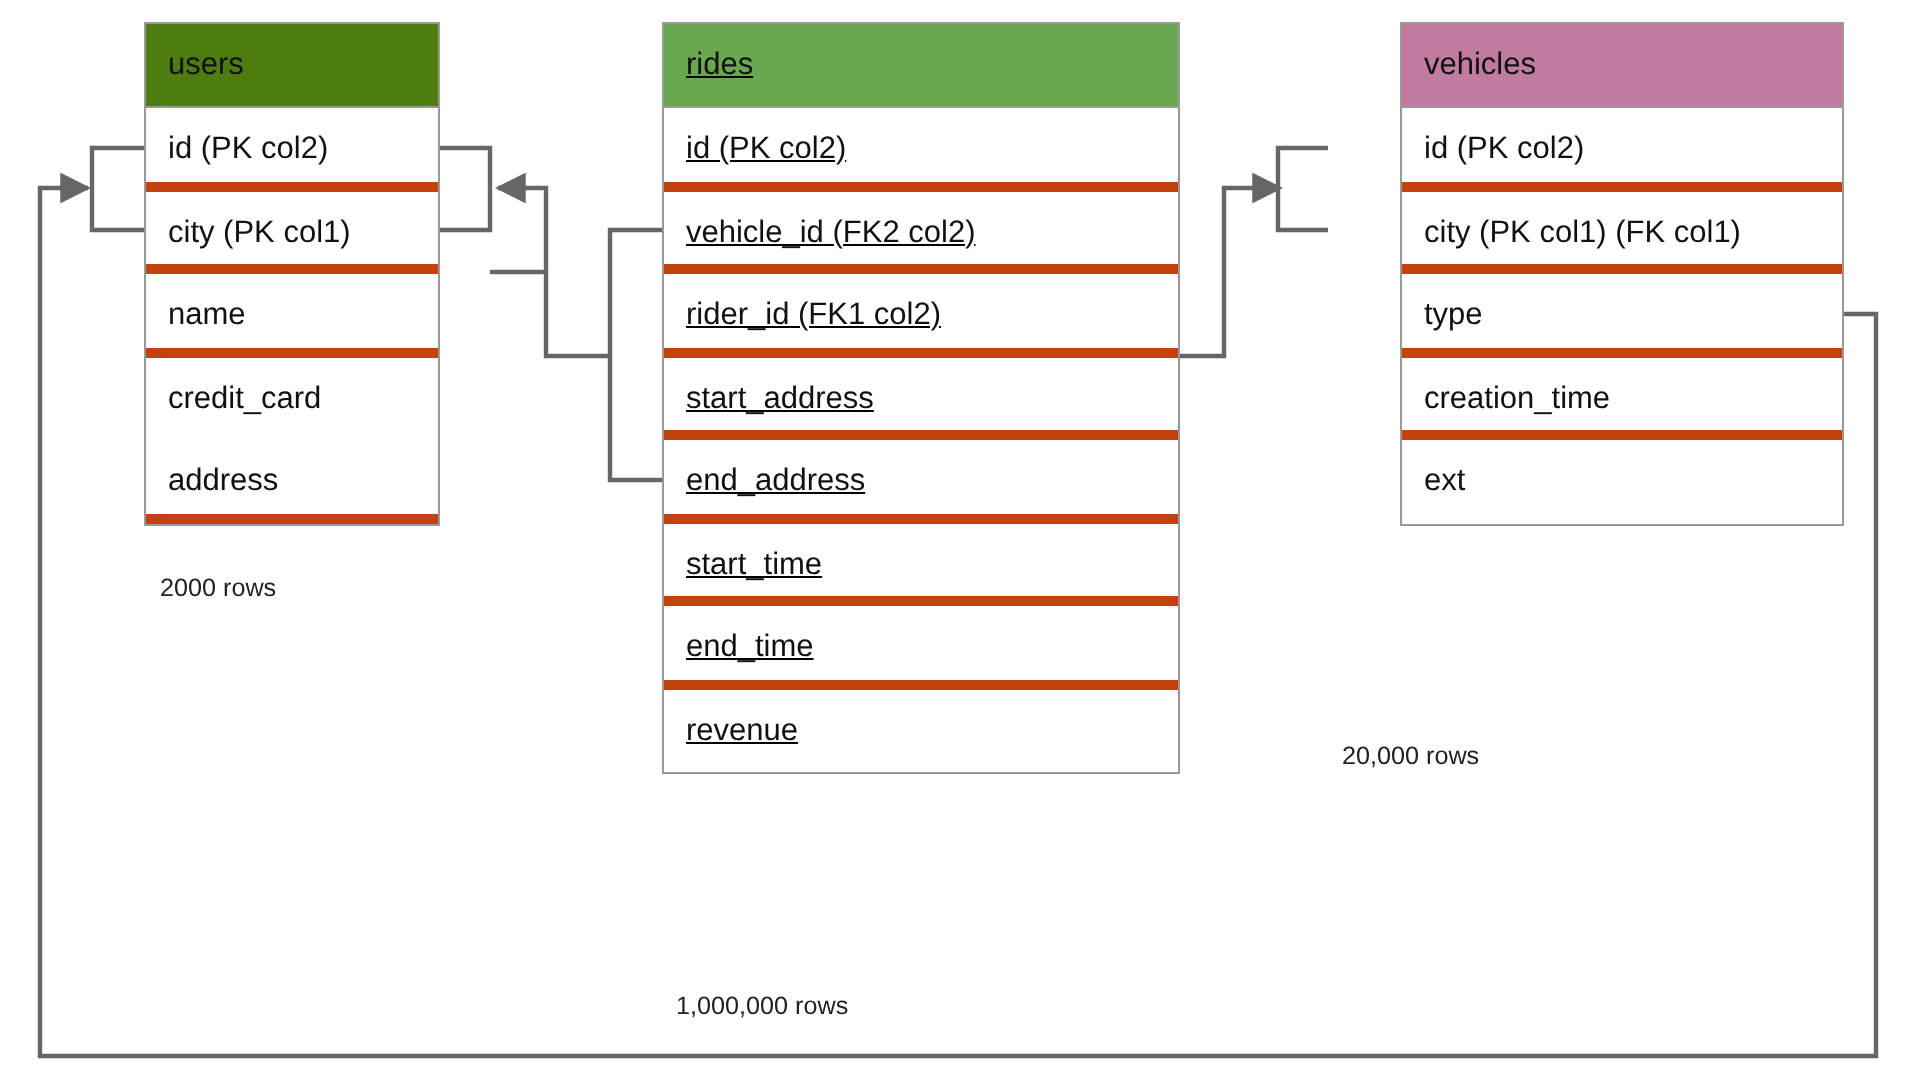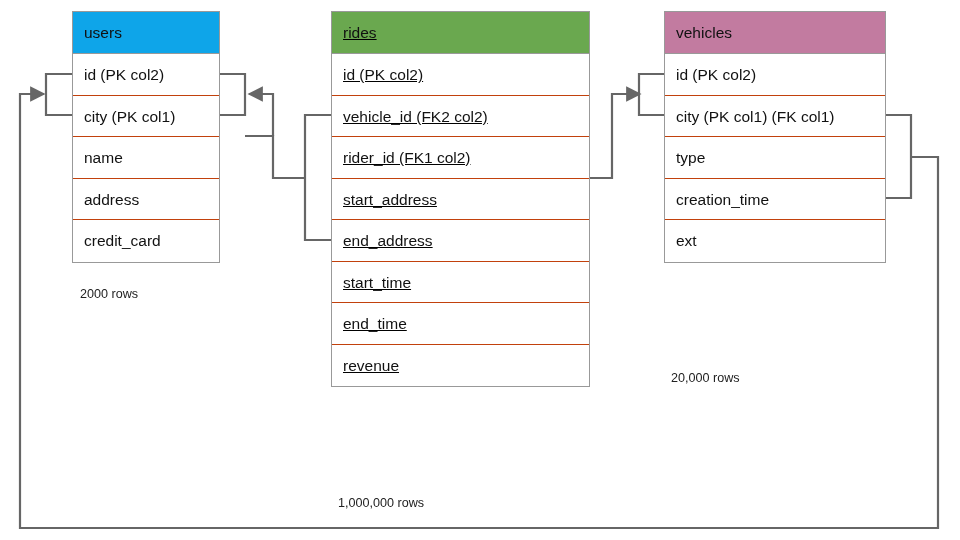--- a/index.html
+++ b/index.html
@@ -40,37 +40,37 @@
     white-space: nowrap;
     overflow: hidden;
   }
   .field-row {
     box-sizing: border-box;
     height: 41.5px;
     line-height: 41.5px;
     padding: 0 0 0 11px;
     font-size: 15.5px;
     color: #111111;
-    border-bottom: 1px solid #c2410c;
+    border-bottom: 5px solid #c2410c;
     white-space: nowrap;
     overflow: hidden;
   }
   .field-row.last {
     border-bottom: none;
   }
   .row-count {
     position: absolute;
     font-size: 12.6px;
     color: #222222;
     white-space: nowrap;
     margin-top: 16px;
   }
   #users-entity  { left: 72px;  top: 11px; width: 148px; }
   #rides-entity  { left: 331px; top: 11px; width: 259px; text-decoration: underline; }
-  #vehicles-entity { left: 664px; top: 11px; width: 222px; }
+  #vehicles-entity { left: 700px; top: 11px; width: 222px; }
   #users-rowcount    { left: 80px;  top: 271px; }
   #rides-rowcount    { left: 338px; top: 480px; }
   #vehicles-rowcount { left: 671px; top: 355px; }
 </style>
 </head>
 <body>
 
 <div id="canvas">
 
   <svg class="connectors" viewBox="0 0 960 540" width="960" height="540">
@@ -104,26 +104,26 @@
 
       <path d="M 886 115 L 911 115 L 911 198 L 886 198"></path>
 
       <path d="M 911 157 L 938 157 L 938 528 L 20 528 L 20 94 L 44 94" marker-end="url(#arrow)"></path>
 
       <path d="M 72 74 L 46 74 L 46 115 L 72 115"></path>
     </g>
   </svg>
 
   <div class="entity" id="users-entity">
-    <div class="entity-header" style="background:#0ea5e9">users</div>
+    <div class="entity-header" style="background:#4d7c0f">users</div>
     <div class="field-row">id (PK col2)</div>
     <div class="field-row">city (PK col1)</div>
     <div class="field-row">name</div>
+    <div class="field-row last">credit_card</div>
     <div class="field-row">address</div>
-    <div class="field-row last">credit_card</div>
   </div>
   <div class="row-count" id="users-rowcount">2000 rows</div>
 
   <div class="entity" id="rides-entity">
     <div class="entity-header" style="background:#6AA84F">rides</div>
     <div class="field-row">id (PK col2)</div>
     <div class="field-row">vehicle_id (FK2 col2)</div>
     <div class="field-row">rider_id (FK1 col2)</div>
     <div class="field-row">start_address</div>
     <div class="field-row">end_address</div>

